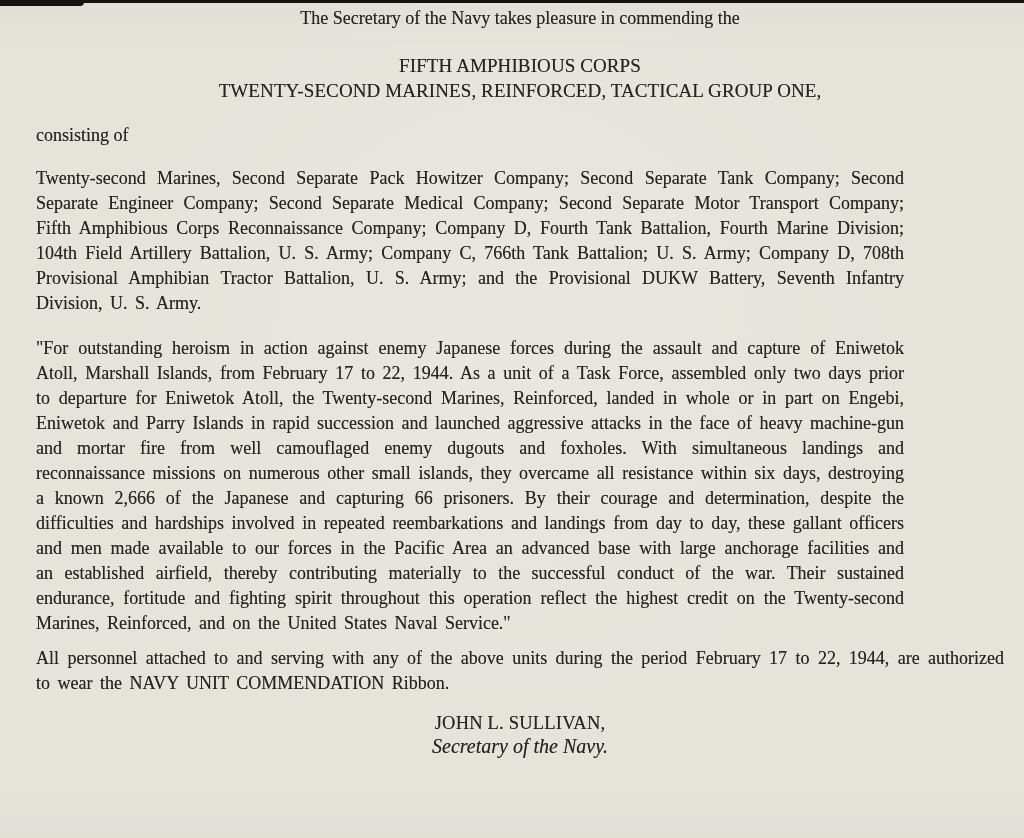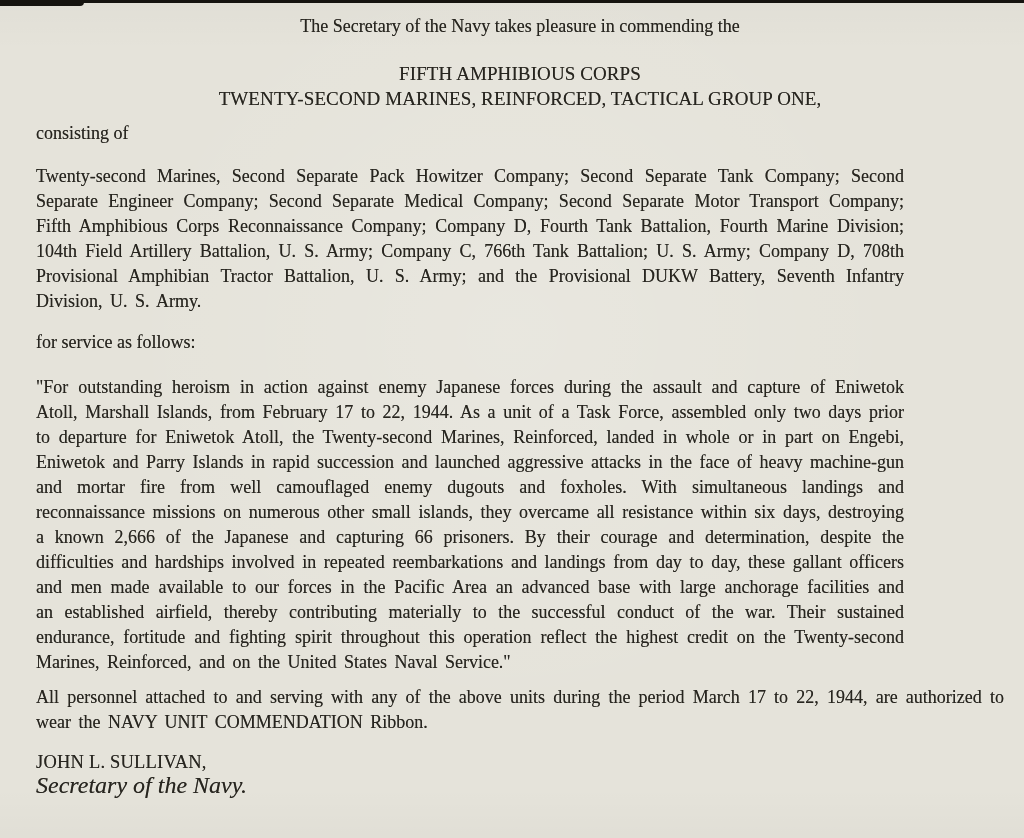--- a/index.html
+++ b/index.html
@@ -36,21 +36,21 @@
   .top-edge-left {
     position: absolute;
     top: 0; left: 0;
     width: 84px; height: 6px;
     background: var(--top_edge, #15130f);
     border-bottom-right-radius: 4px;
   }
 
   .content {
     position: relative;
-    padding: 14px 20px 0 36px; 
+    padding: 6px 20px 0 36px; 
     text-shadow: 0 0 0.6px rgba(39,37,31,0.55); 
     font-family: Liberation Serif, serif;
   }
 
   .center { text-align: center; }
 
   .intro-line {
     font-size: 18px;
     line-height: 25px;
   }
@@ -59,21 +59,21 @@
     margin-top: 22px;
     font-size: 19px;
     line-height: 25px;
     letter-spacing: 0.1px;
   }
 
   .label-line {
     font-size: 18px;
     line-height: 25px;
   }
-  .consisting-label { margin-top: 10px; }
+  .consisting-label { margin-top: 20px; }
   .service-label   { margin-top: 16px; }
 
   .body-par {
     font-size: 18px;
     line-height: 25px;
     text-align: justify;
     word-spacing: 3px;
   }
   .indented {
     width: 868px;        
@@ -81,30 +81,30 @@
   .units-par    { margin-top: 18px; }
   .citation-par { margin-top: 20px; }
 
   .closing-par {
     margin-top: 10px;
     width: 968px;        
   }
 
   .signature {
     margin-top: 16px;
-    text-align: left;
+    text-align: center;
     width: 968px;
   }
   .signature-name {
     font-size: 18.5px;
     line-height: 23px;
     letter-spacing: 0.2px;
   }
   .signature-title {
-    font-size: 24px;
+    font-size: 20px;
     line-height: 23px;
     font-style: italic;
   }
 </style>
 </head>
 <body style="--paper: #e5e3da; --ink: #27251f; --top_edge: #15130f;">
 
 <div class="page">
 
   <div class="top-edge"></div>
@@ -116,25 +116,24 @@
 
     <div class="unit-title center">
       <div>FIFTH AMPHIBIOUS CORPS</div>
       <div>TWENTY-SECOND MARINES, REINFORCED, TACTICAL GROUP ONE,</div>
     </div>
 
     <p class="label-line consisting-label">consisting of</p>
 
     <p class="body-par indented units-par">Twenty-second Marines, Second Separate Pack Howitzer Company; Second Separate Tank Company; Second Separate Engineer Company; Second Separate Medical Company; Second Separate Motor Transport Company; Fifth Amphibious Corps Reconnaissance Company; Company D, Fourth Tank Battalion, Fourth Marine Division; 104th Field Artillery Battalion, U. S. Army; Company C, 766th Tank Battalion; U. S. Army; Company D, 708th Provisional Amphibian Tractor Battalion, U. S. Army; and the Provisional DUKW Battery, Seventh Infantry Division, U. S. Army.</p>
 
-    <p class="label-line service-label">for service as follows:</p>
 
     <p class="body-par indented citation-par">"For outstanding heroism in action against enemy Japanese forces during the assault and capture of Eniwetok Atoll, Marshall Islands, from February 17 to 22, 1944. As a unit of a Task Force, assembled only two days prior to departure for Eniwetok Atoll, the Twenty-second Marines, Reinforced, landed in whole or in part on Engebi, Eniwetok and Parry Islands in rapid succession and launched aggressive attacks in the face of heavy machine-gun and mortar fire from well camouflaged enemy dugouts and foxholes. With simultaneous landings and reconnaissance missions on numerous other small islands, they overcame all resistance within six days, destroying a known 2,666 of the Japanese and capturing 66 prisoners. By their courage and determination, despite the difficulties and hardships involved in repeated reembarkations and landings from day to day, these gallant officers and men made available to our forces in the Pacific Area an advanced base with large anchorage facilities and an established airfield, thereby contributing materially to the successful conduct of the war. Their sustained endurance, fortitude and fighting spirit throughout this operation reflect the highest credit on the Twenty-second Marines, Reinforced, and on the United States Naval Service."</p>
 
-    <p class="body-par closing-par">All personnel attached to and serving with any of the above units during the period March 17 to 22, 1944, are authorized to wear the NAVY UNIT COMMENDATION Ribbon.</p>
+    <p class="body-par closing-par">All personnel attached to and serving with any of the above units during the period February 17 to 22, 1944, are authorized to wear the NAVY UNIT COMMENDATION Ribbon.</p>
 
     <div class="signature">
       <div class="signature-name">JOHN L. SULLIVAN,</div>
       <div class="signature-title">Secretary of the Navy.</div>
     </div>
 
   </div>
 </div>
 
 </body></html>

